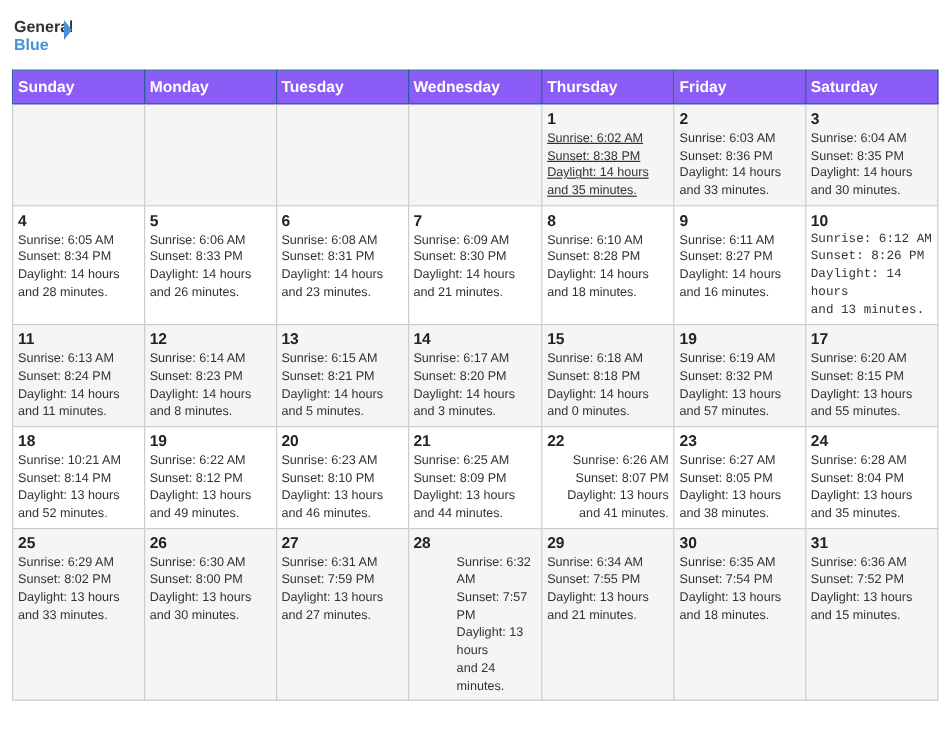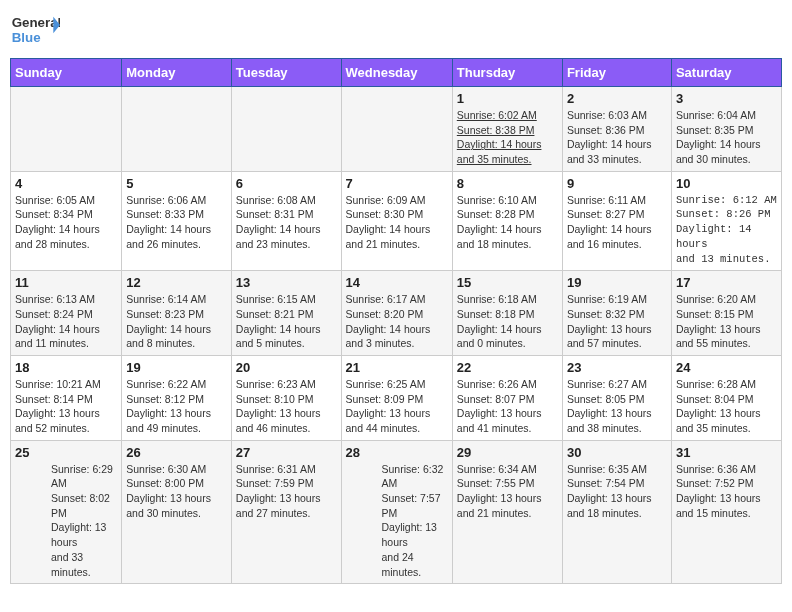--- a/index.html
+++ b/index.html
@@ -266,21 +266,21 @@
         </td>
         <td>
           <span class="day-num">21</span>
           <div class="day-info" style="white-space: pre-line;">Sunrise: 6:25 AM
 Sunset: 8:09 PM
 Daylight: 13 hours
 and 44 minutes.</div>
         </td>
         <td>
           <span class="day-num">22</span>
-          <div class="day-info" style="white-space: pre-line;">Sunrise: 6:26 AM
+          <div class="day-info" style="white-space: pre-line; text-align: right;">Sunrise: 6:26 AM
 Sunset: 8:07 PM
 Daylight: 13 hours
 and 41 minutes.</div>
         </td>
         <td>
           <span class="day-num">23</span>
           <div class="day-info" style="white-space: pre-line;">Sunrise: 6:27 AM
 Sunset: 8:05 PM
 Daylight: 13 hours
 and 38 minutes.</div>
@@ -289,21 +289,21 @@
           <span class="day-num">24</span>
           <div class="day-info" style="white-space: pre-line;">Sunrise: 6:28 AM
 Sunset: 8:04 PM
 Daylight: 13 hours
 and 35 minutes.</div>
         </td>
       </tr>
       <tr>
         <td>
           <span class="day-num">25</span>
-          <div class="day-info" style="white-space: pre-line; margin-left: 36px;">Sunrise: 6:29 AM
+          <div class="day-info" style="white-space: pre-line;">Sunrise: 6:29 AM
 Sunset: 8:02 PM
 Daylight: 13 hours
 and 33 minutes.</div>
         </td>
         <td>
           <span class="day-num">26</span>
           <div class="day-info" style="white-space: pre-line;">Sunrise: 6:30 AM
 Sunset: 8:00 PM
 Daylight: 13 hours
 and 30 minutes.</div>

